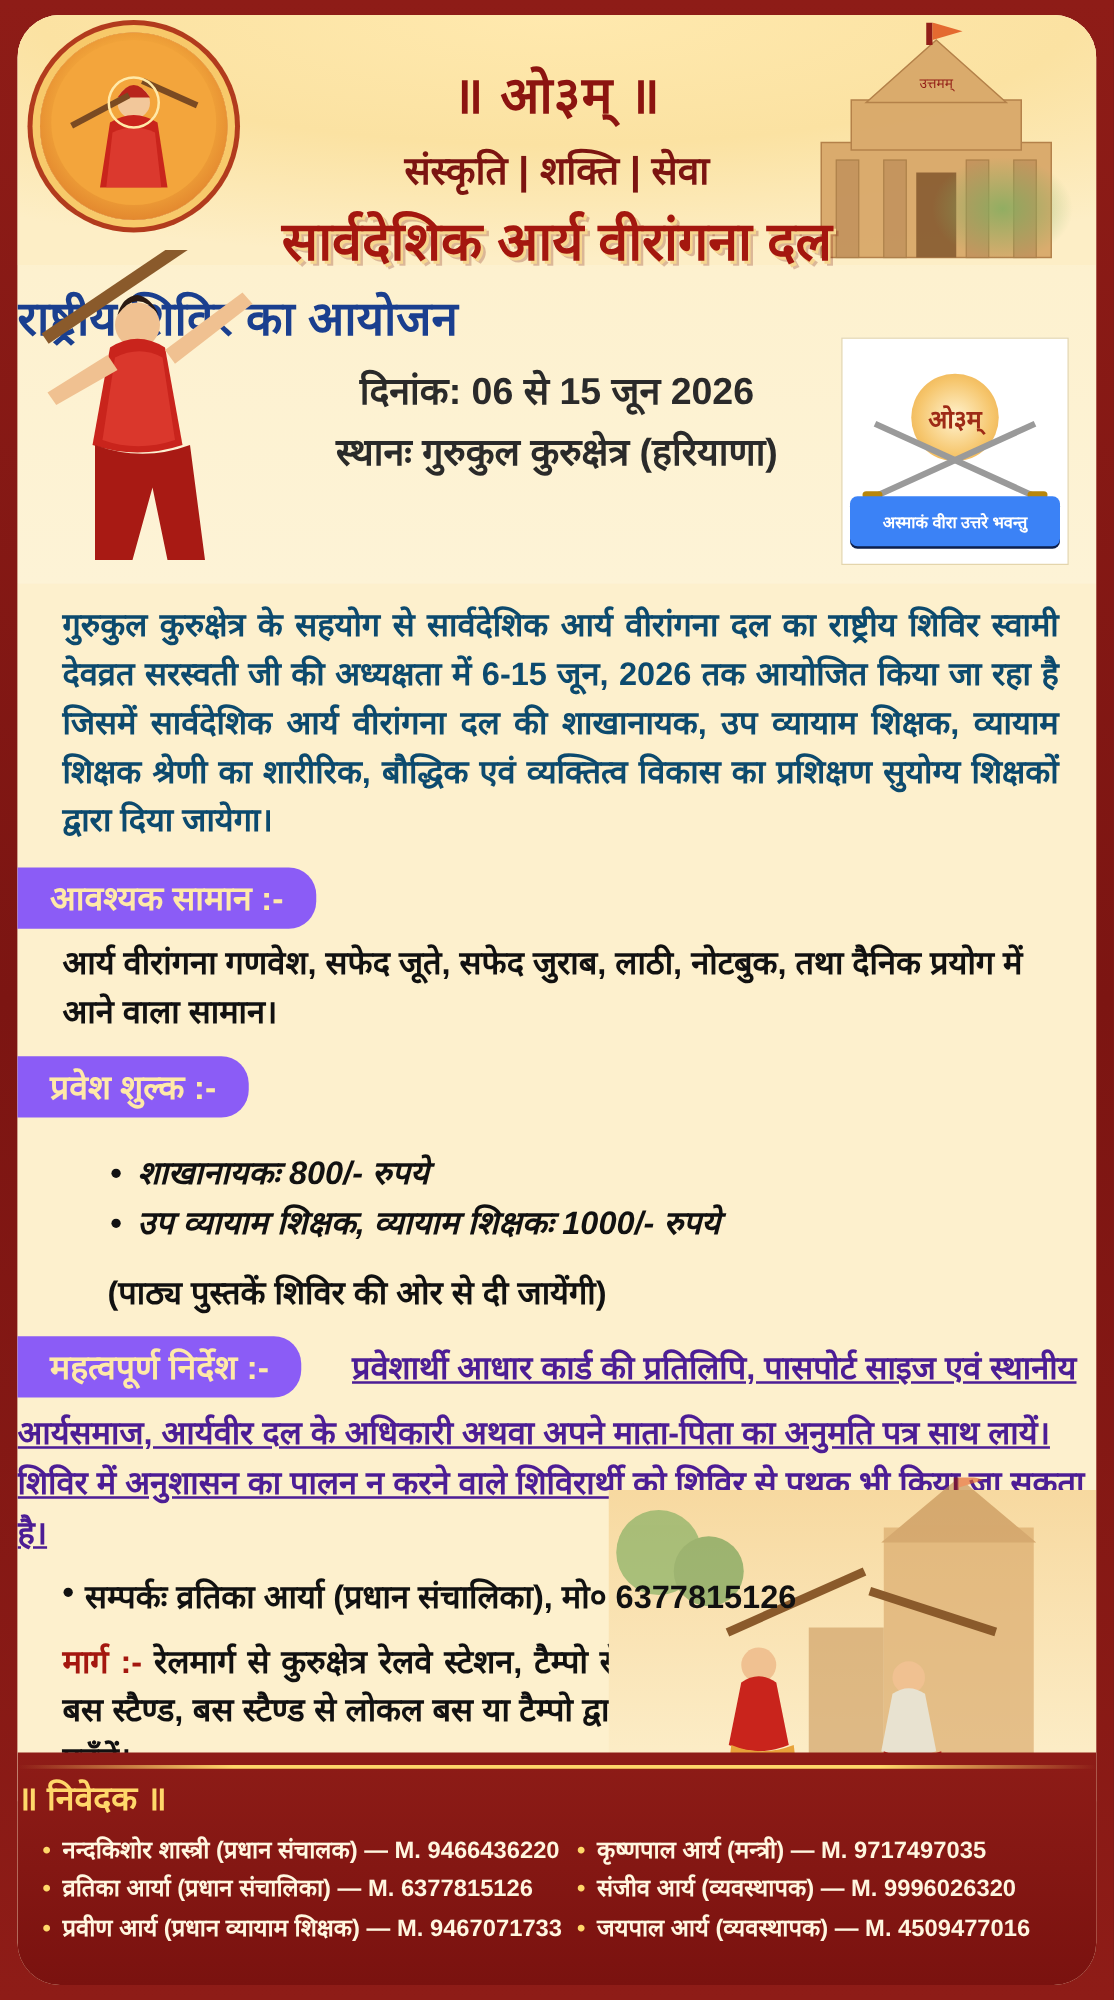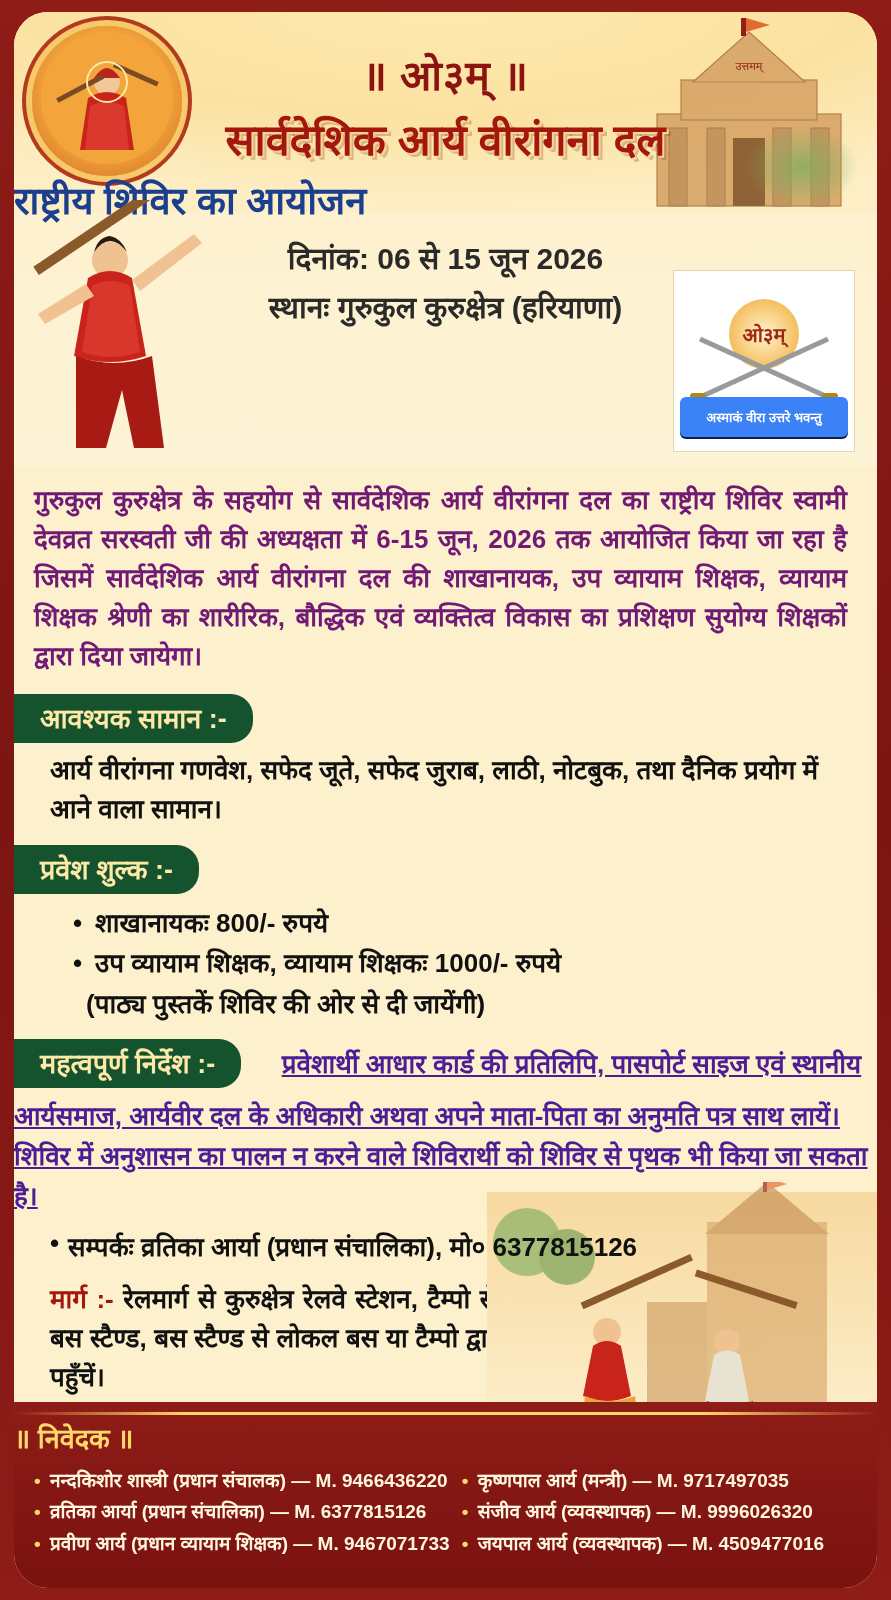--- a/index.html
+++ b/index.html
@@ -168,49 +168,50 @@
 
   
   .body-wrap {
     position: relative;
     background: #fdf0cd;
     padding: 0 0 0 0;
   }
   .intro {
     font-size: 26px;
     line-height: 1.5;
-    color: #701a75;
-    font-weight: bold;
-    padding: 14px 30px 6px 20px;
+    color: #0c4a6e;
+    font-weight: bold;
+    padding: 14px 30px 6px 36px;
     text-align: justify;
   }
   .section-tag {
     display: inline-block;
-    background: #14532d;
+    background: #8b5cf6;
     color: #ffe9a8;
     font-size: 27px;
     font-weight: bold;
     padding: 5px 26px 7px 30px;
     border-radius: 0 22px 22px 0;
     margin: 12px 0 8px -4px;
     position: relative;
     z-index: 3;
   }
   .tag-row { margin-left: 0; }
   .para {
     font-size: 26px;
     line-height: 1.5;
     font-weight: bold;
     color: #111;
     padding: 0 30px 4px 36px;
   }
   .bullets {
-    margin: 1px;
+    margin: 16px;
     padding: 0 30px 0 58px;
     list-style: none;
+    font-style: italic;
   }
   .bullets li {
     font-size: 26px;
     font-weight: bold;
     color: #111;
     line-height: 1.55;
     position: relative;
     padding-left: 22px;
   }
   .bullets li::before {
@@ -351,20 +352,21 @@
           <path d="M62 52 Q75 32 88 52 Z" fill="#b8241b"></path>
           <path d="M56 72 q19 -12 38 0 l8 52 h-54 z" fill="#c9241c"></path>
           <path d="M58 80 q17 -8 34 0 l5 44 h-44 z" fill="#e8473a" opacity=".6"></path>
           <rect x="22" y="60" width="52" height="5" fill="#7a4a22" transform="rotate(-28 48 62)"></rect>
           <rect x="80" y="46" width="48" height="5" fill="#7a4a22" transform="rotate(24 104 48)"></rect>
           <circle cx="75" cy="56" r="20" fill="none" stroke="#ffe9a8" stroke-width="2"></circle>
         </svg>
       </div>
 
       <div class="om-line">॥ ओ३म् ॥</div>
+      <div class="tagline">संस्कृति | शक्ति | सेवा</div>
       <div class="title-main">सार्वदेशिक आर्य वीरांगना दल</div>
       <div class="title-sub">राष्ट्रीय शिविर का आयोजन</div>
       <div class="date-line">दिनांक: 06 से 15 जून 2026</div>
       <div class="place-line">स्थानः गुरुकुल कुरुक्षेत्र (हरियाणा)</div>
 
       <svg class="warrior" viewBox="0 0 215 265">
         <rect x="5" y="10" width="200" height="10" fill="#8a5a2b" transform="rotate(-34 105 15)"></rect>
         <circle cx="96" cy="60" r="18" fill="#f0c191"></circle>
         <path d="M80 52 q16 -22 33 0 q-6 -14 -17 -16 q-12 1 -16 16z" fill="#2b1a12"></path>
         <path d="M74 78 q22 -14 44 0 l14 78 q-36 12 -72 0 z" fill="#c9241c"></path>

